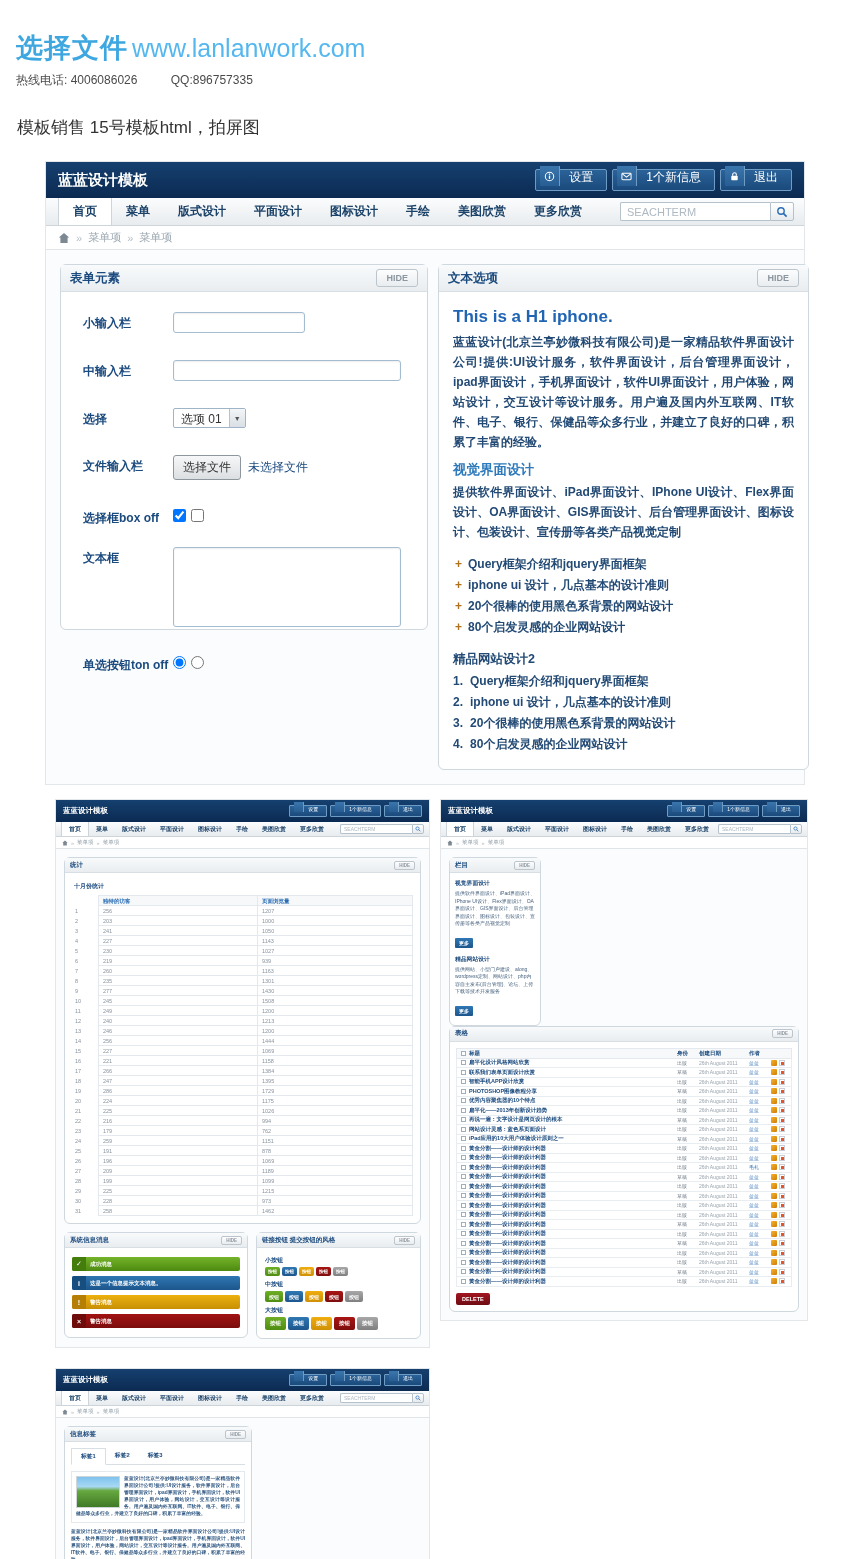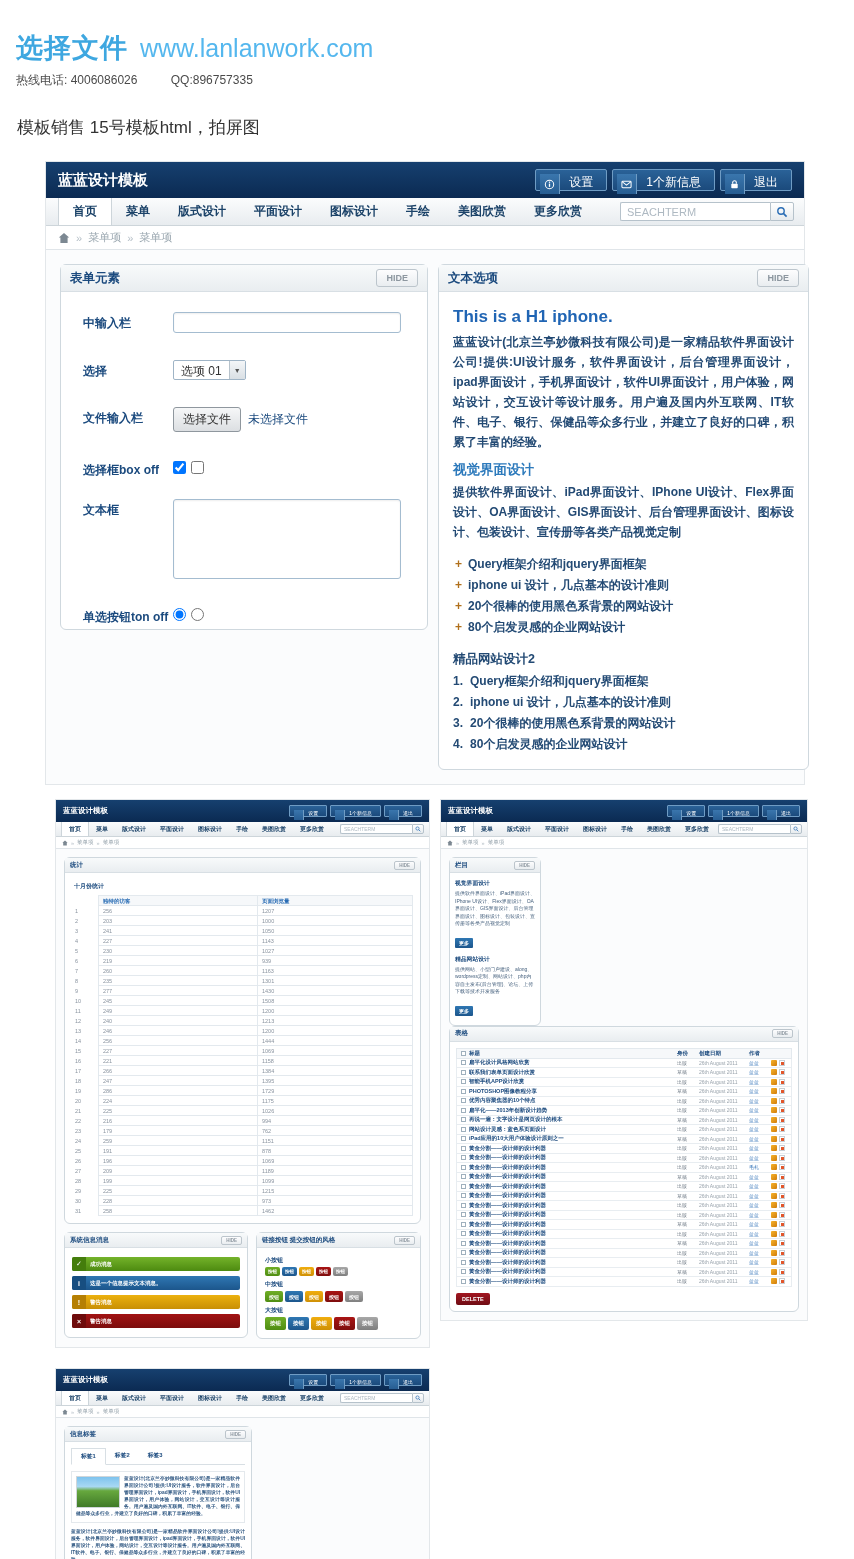--- a/index.html
+++ b/index.html
@@ -3,31 +3,31 @@
 <meta charset="utf-8">
 <style>
 *{margin:0;padding:0;box-sizing:border-box}
 html,body{background:#fff}
 body{width:854px;font-family:"Liberation Sans","DejaVu Sans",sans-serif}
 .page{width:854px;height:1559px;overflow:hidden;background:#fff;position:relative}
 
 .site-head{padding:30px 0 0 16px}
 .logo-line{display:flex;align-items:baseline}
 .logo-cn{font-size:27px;font-weight:bold;color:#3ea7e0;letter-spacing:1px}
-.logo-url{font-size:25px;color:#54b7ee;margin-left:12px}
+.logo-url{font-size:25px;color:#54b7ee;margin-left:4px}
 .contact{margin-top:6px;font-size:12px;color:#4a4a4a}
 .contact span+span{margin-left:30px}
 .page-title{margin:27px 0 0 17px;font-size:17px;color:#333;font-weight:normal}
 
 .shot{border:1px solid #e3e7ea;background:#fff}
 .main-shot{width:760px;margin:22px 0 0 45px}
 .shot-header{height:36px;background:linear-gradient(#16406f,#0b2a52);display:flex;align-items:center;justify-content:space-between;padding:0 12px}
 .shot-title{color:#fff;font-size:15px;font-weight:bold}
 .tb{display:flex;gap:5px}
-.tb-btn{display:flex;align-items:flex-start;background:linear-gradient(#2a6298,#1b4a7c);border:1px solid #6f9cc4;border-radius:2px;color:#fff;font-size:12px;padding:4px;cursor:pointer;height:22px;font-family:inherit}
+.tb-btn{display:flex;align-items:flex-end;background:linear-gradient(#2a6298,#1b4a7c);border:1px solid #6f9cc4;border-radius:2px;color:#fff;font-size:12px;padding:4px;cursor:pointer;height:22px;font-family:inherit}
 .tb-ic{width:20px;height:20px;display:flex;align-items:center;justify-content:center;background:linear-gradient(#3a76ad,#275d92);border-right:1px solid #6f9cc4}
 .tb-ic svg{width:11px;height:11px}
 .tb-lb{padding:0 9px;white-space:nowrap}
 .shot-nav{height:28px;background:linear-gradient(#fbfcfd,#e8ecef);border-bottom:1px solid #cdd5da;display:flex;justify-content:space-between;align-items:stretch;padding:0 10px 0 12px}
 .nav-items{display:flex}
 .nav-item{line-height:27px;padding:0 14px;font-size:12px;font-weight:bold;color:#1b4268;cursor:pointer;white-space:nowrap}
 .nav-item.active{background:#fff;border-left:1px solid #cdd5da;border-right:1px solid #cdd5da}
 .nav-search{display:flex;align-items:center}
 .search-input{width:150px;height:19px;border:1px solid #b6c2cb;border-right:none;padding:0 6px;font-size:11px;color:#333;border-radius:2px 0 0 2px;font-family:inherit}
 .search-input::placeholder{color:#aeb9c2}
@@ -254,20 +254,24 @@
     </div>
     <div class="shot-body">
 
       <div class="panel form-panel">
         <div class="panel-h">
           <span class="panel-title">表单元素</span>
           <button class="hide-btn">HIDE</button>
         </div>
         <div class="form-b">
           <div class="f-row">
+            <label class="f-label">小输入栏</label>
+            <input class="inp small" style="">
+          </div>
+          <div class="f-row">
             <label class="f-label">中输入栏</label>
             <input class="inp med" style="">
           </div>
           <div class="f-row">
             <label class="f-label">选择</label>
             <span class="select">
               <span class="sel-txt">选项 01</span>
               <span class="sel-arrow">▼</span>
             </span>
           </div>

